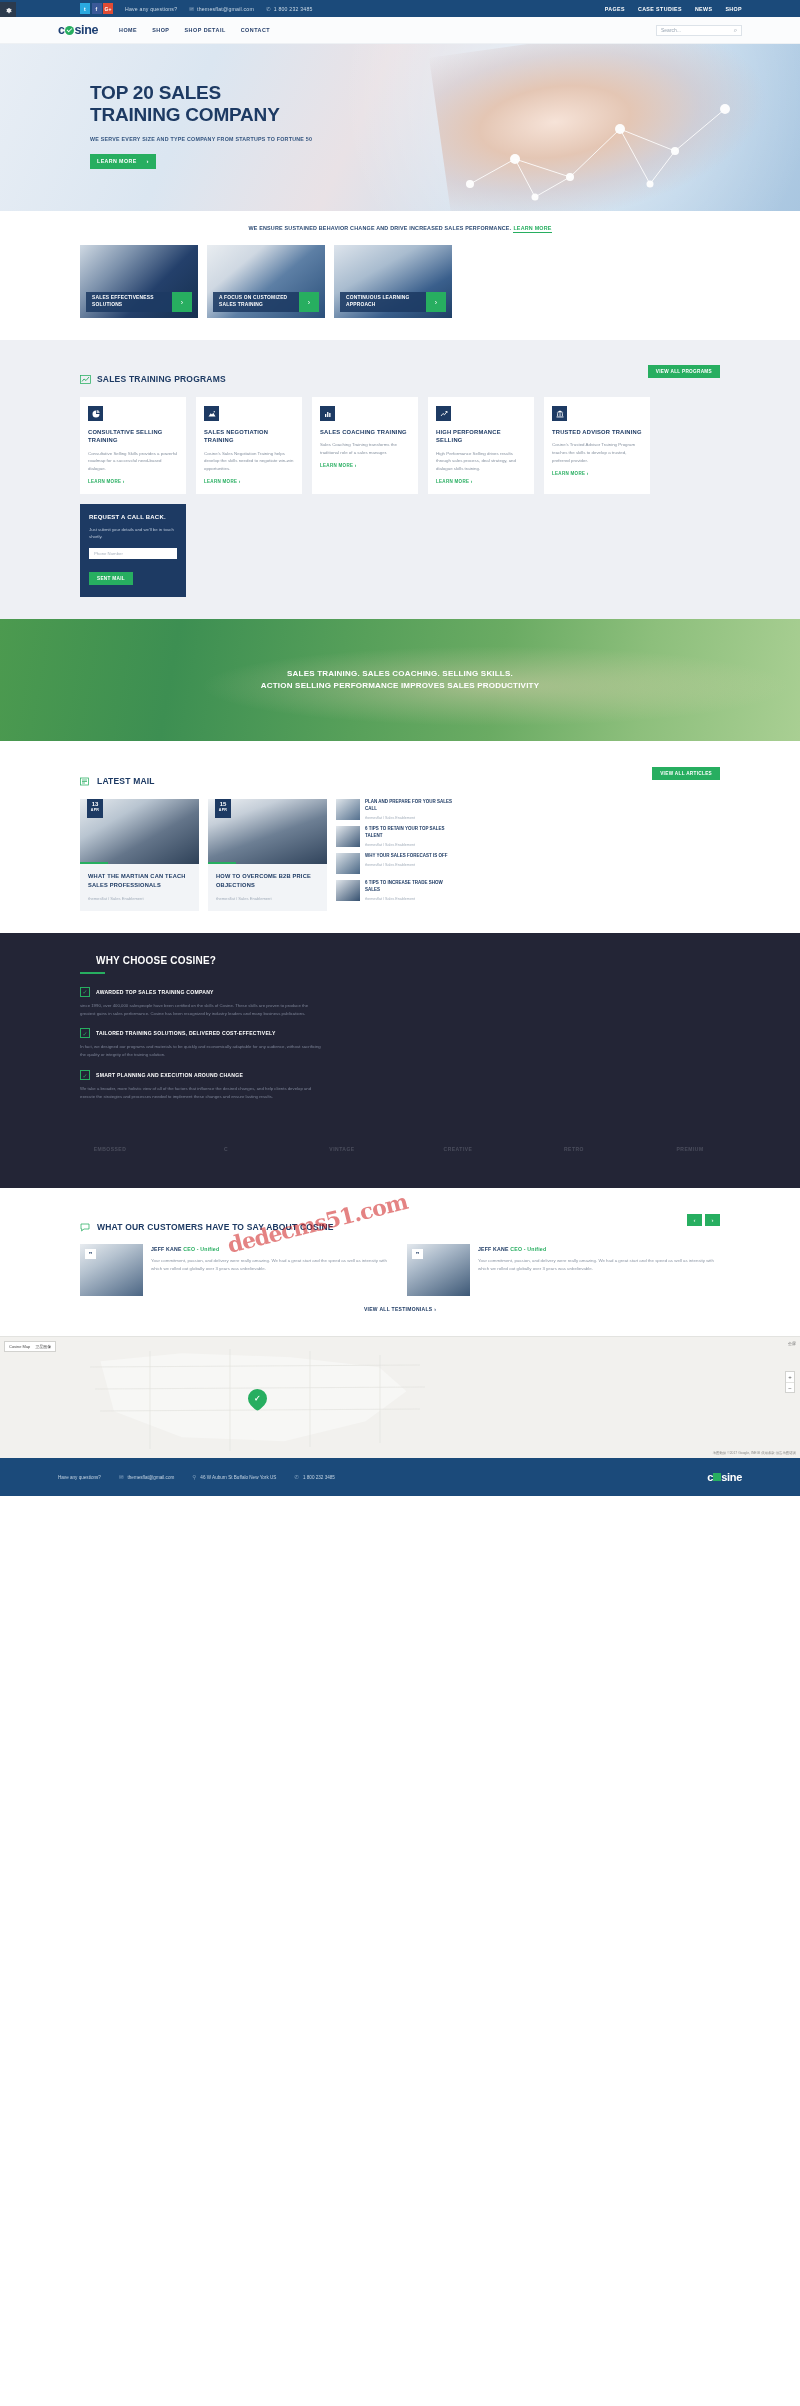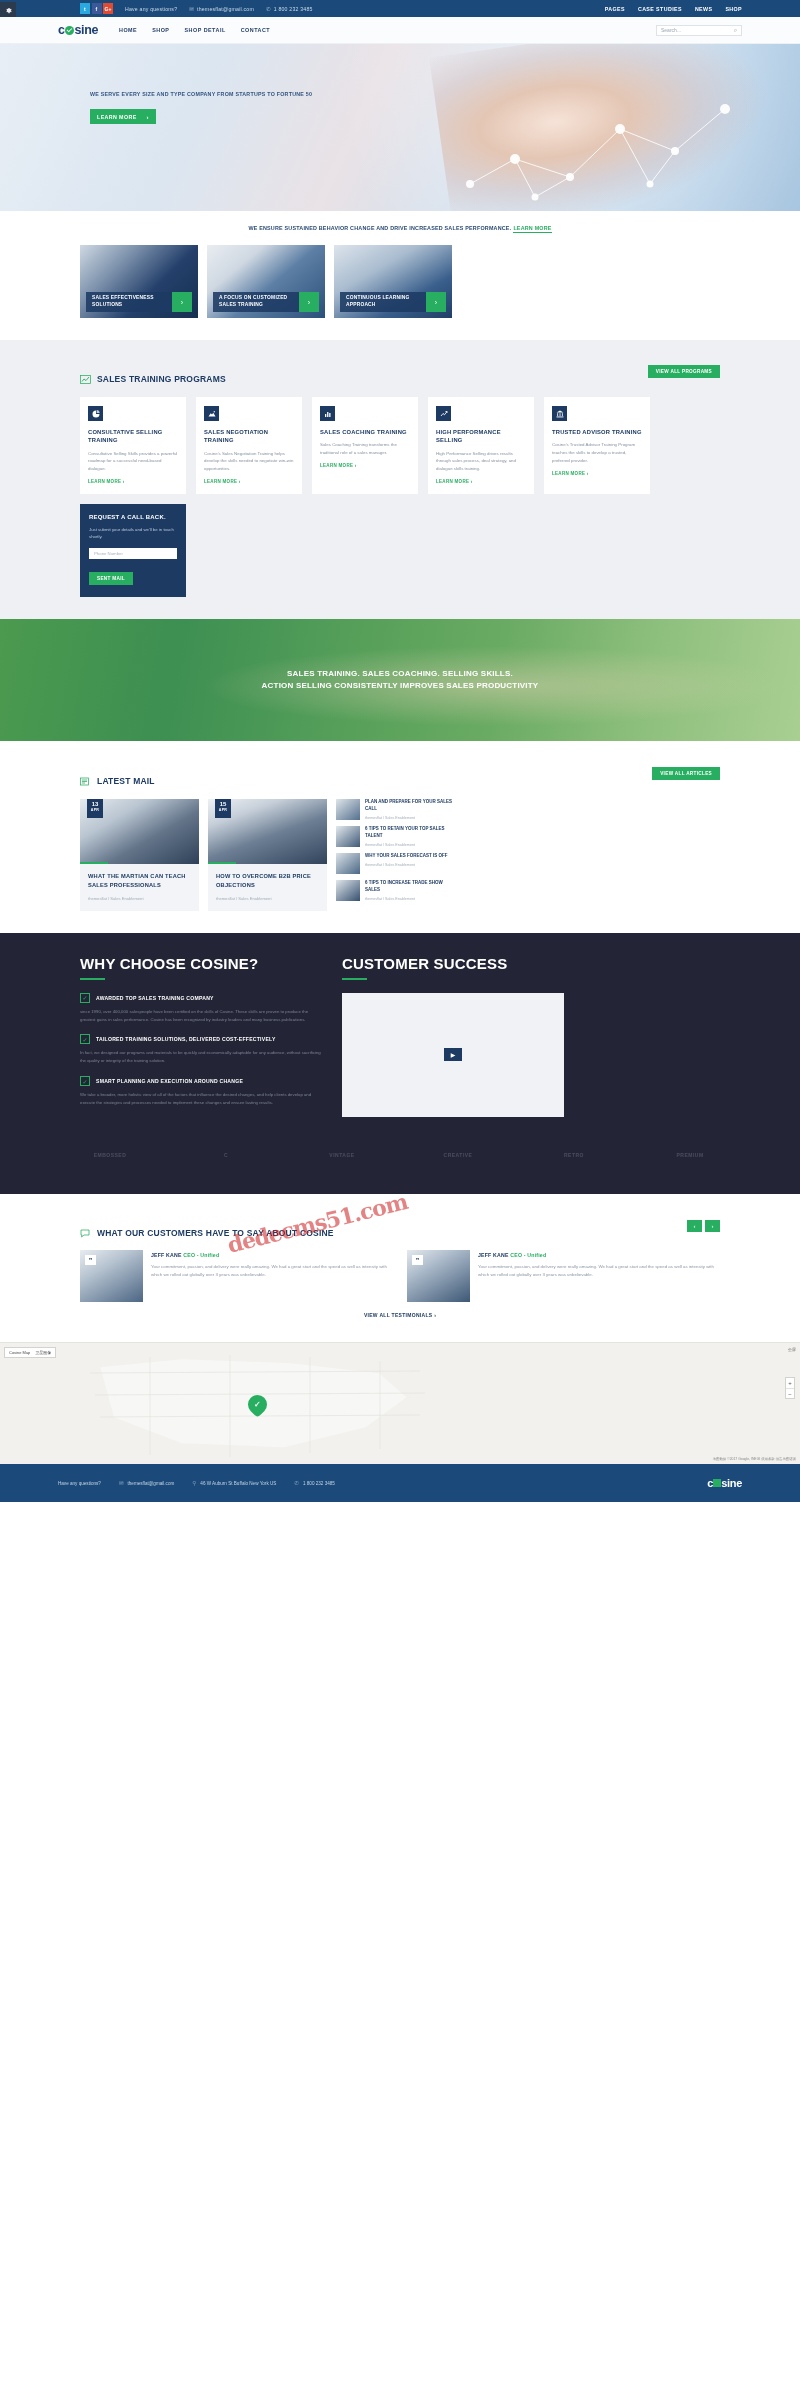--- a/index.html
+++ b/index.html
@@ -193,21 +193,21 @@
   .nrow.r2 .nthumb { background: linear-gradient(140deg,#e4e9ee,#3f5a78); }
   .nrow.r3 .nthumb { background: linear-gradient(140deg,#dbe2e8,#4b6886); }
   .nrow.r4 .nthumb { background: linear-gradient(140deg,#e1e6eb,#35506f); }
   .nrow .nt { font-size: 4.5px; font-weight: bold; color: #1d3a63; line-height: 1.5; }
   .nrow .nm { font-size: 3.7px; color: #a3aebb; margin-top: 3px; }
 
   
   .why { background: #232536; padding: 22px 0 24px; color: #fff; }
   .why-grid { display: flex; gap: 20px; }
   .why-col { width: 242px; }
-  .why-col h2 { font-size: 15px; font-weight: bold; letter-spacing: .2px; }
+  .why-col h2 { font-size: 10px; font-weight: bold; letter-spacing: .2px; margin-left: 16px; }
   .why-rule { width: 25px; height: 2px; background: #27ae60; margin: 6px 0 13px; }
   .why-item { margin-bottom: 11px; }
   .why-item .hd { display: flex; align-items: center; gap: 6px; margin-bottom: 5px; }
   .chk {
     width: 10px; height: 10px; border: 1px solid #27ae60; color: #27ae60;
     display: flex; align-items: center; justify-content: center; font-size: 6px; flex: none;
   }
   .why-item .ht { font-size: 5.1px; font-weight: bold; letter-spacing: .25px; }
   .why-item p { font-size: 4.3px; line-height: 1.85; color: #7c8396; }
   .video {
@@ -360,20 +360,24 @@
           <circle cx="55" cy="70" r="5"></circle>
         <circle cx="110" cy="88" r="4"></circle>
           <circle cx="160" cy="40" r="5"></circle>
         <circle cx="215" cy="62" r="4"></circle>
           <circle cx="265" cy="20" r="5"></circle>
         <circle cx="75" cy="108" r="3.5"></circle>
           <circle cx="190" cy="95" r="3.5"></circle>
       </g>
     </svg>
     <div class="hero-inner">
+      <h1>
+        <span>TOP 20 SALES</span><br>
+        <span>TRAINING COMPANY</span>
+      </h1>
       <div class="sub">WE SERVE EVERY SIZE AND TYPE COMPANY FROM STARTUPS TO FORTUNE 50</div>
       <div class="btn-green">
         <span>LEARN MORE</span>
         <span class="arr">›</span>
       </div>
     </div>
   </div>
 
   <div class="ensure">
     <div class="ensure-text">
@@ -495,21 +499,21 @@
           <div class="cb-send">SENT MAIL</div>
         </div>
 
       </div>
     </div>
   </div>
 
   <div class="banner">
     <div class="banner-text">
       <span>SALES TRAINING. SALES COACHING. SELLING SKILLS.</span><br>
-      <span>ACTION SELLING CONSISTENTLY IMPROVES SALES PRODUCTIVITY</span>
+      <span>ACTION SELLING PERFORMANCE IMPROVES SALES PRODUCTIVITY</span>
     </div>
   </div>
 
   <div class="news">
     <div class="container">
       <div class="sec-head">
         <div class="sec-title">
           <span class="sec-ico">
             <svg width="11" height="9" viewBox="0 0 22 18" fill="none" stroke="#27ae60" stroke-width="1.5">
               <rect x="1" y="2" width="16" height="14"></rect>
@@ -611,27 +615,20 @@
 
           <div class="why-item">
             <div class="hd">
               <div class="chk">✓</div>
               <div class="ht">SMART PLANNING AND EXECUTION AROUND CHANGE</div>
             </div>
             <p>We take a broader, more holistic view of all of the factors that influence the desired changes, and help clients develop and execute the strategies and processes needed to implement these changes and ensure lasting results.</p>
           </div>
         </div>
 
-        <div class="why-col">
-          <h2>CUSTOMER SUCCESS</h2>
-          <div class="why-rule"></div>
-          <div class="video">
-            <div class="play">▶</div>
-          </div>
-        </div>
       </div>
 
       <div class="brands">
         <div class="brand">EMBOSSED</div>
         <div class="brand">C</div>
         <div class="brand">VINTAGE</div>
         <div class="brand">CREATIVE</div>
         <div class="brand">RETRO</div>
         <div class="brand">PREMIUM</div>
       </div>

